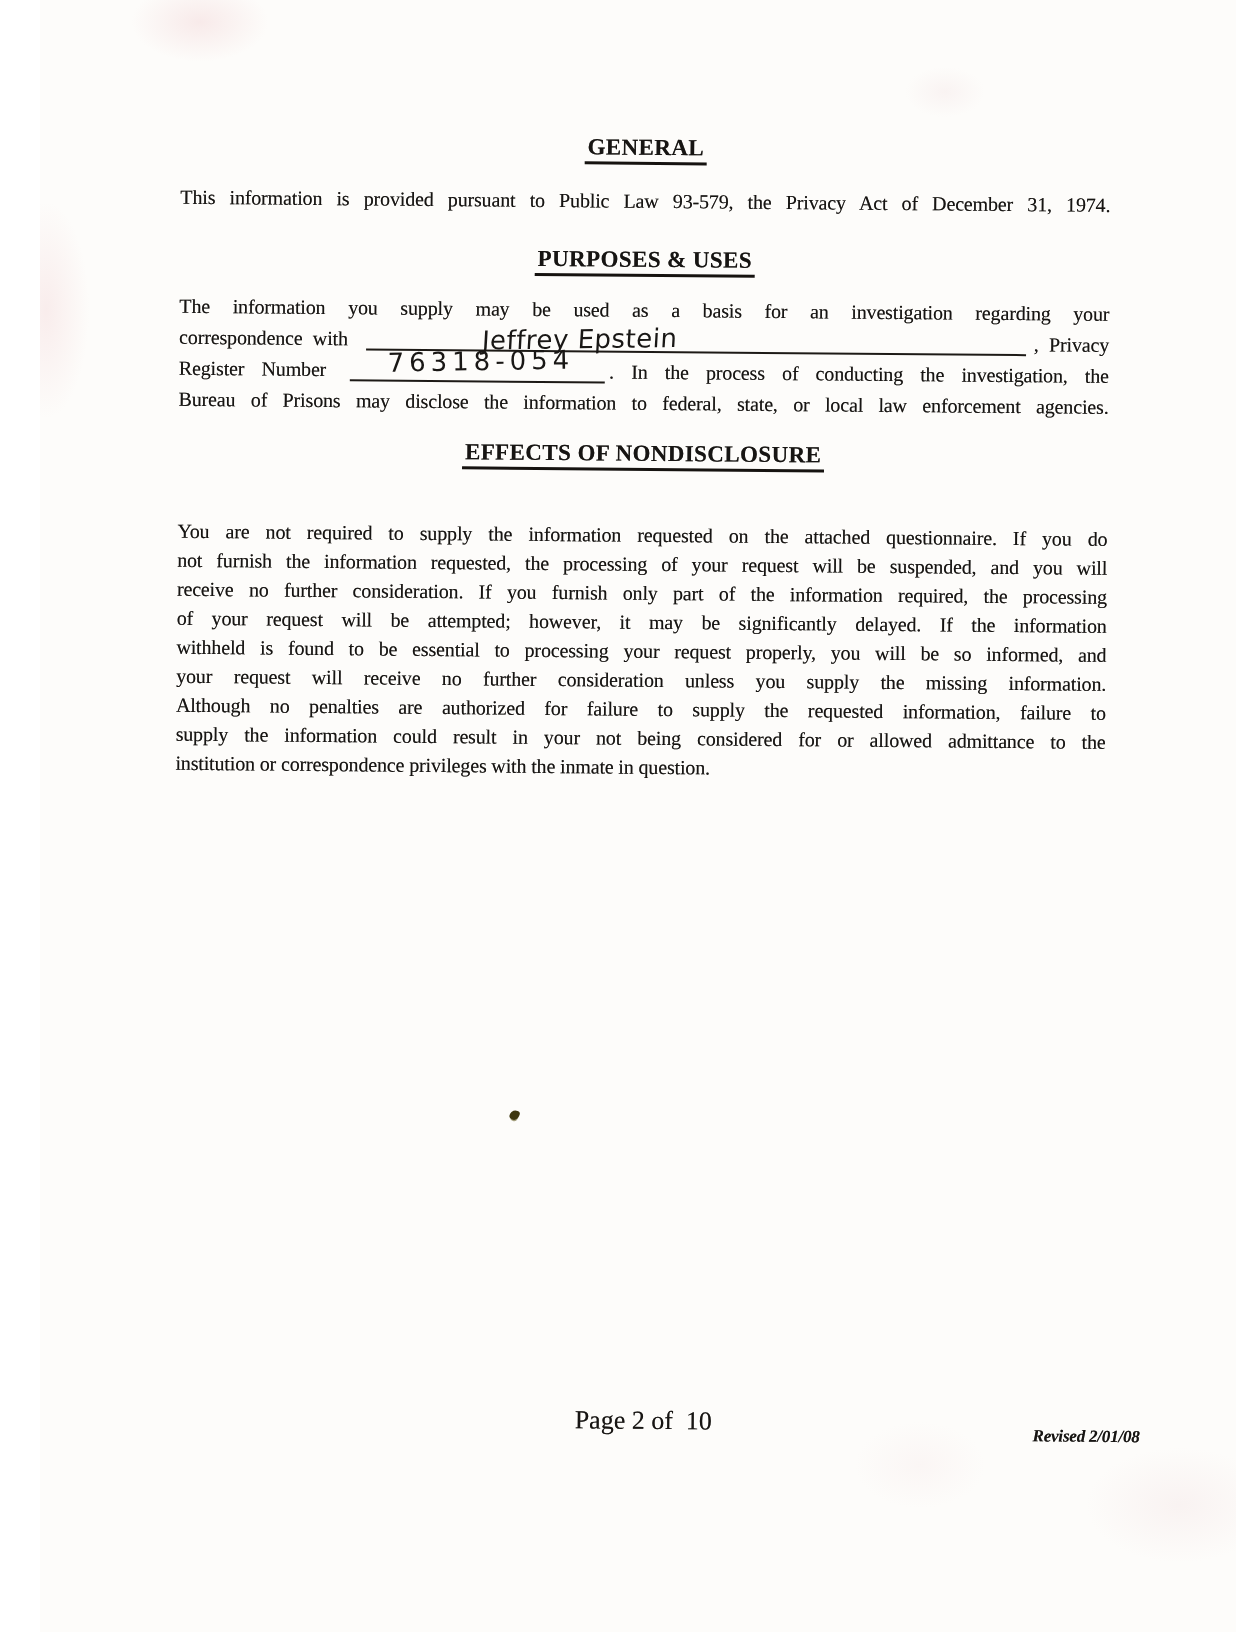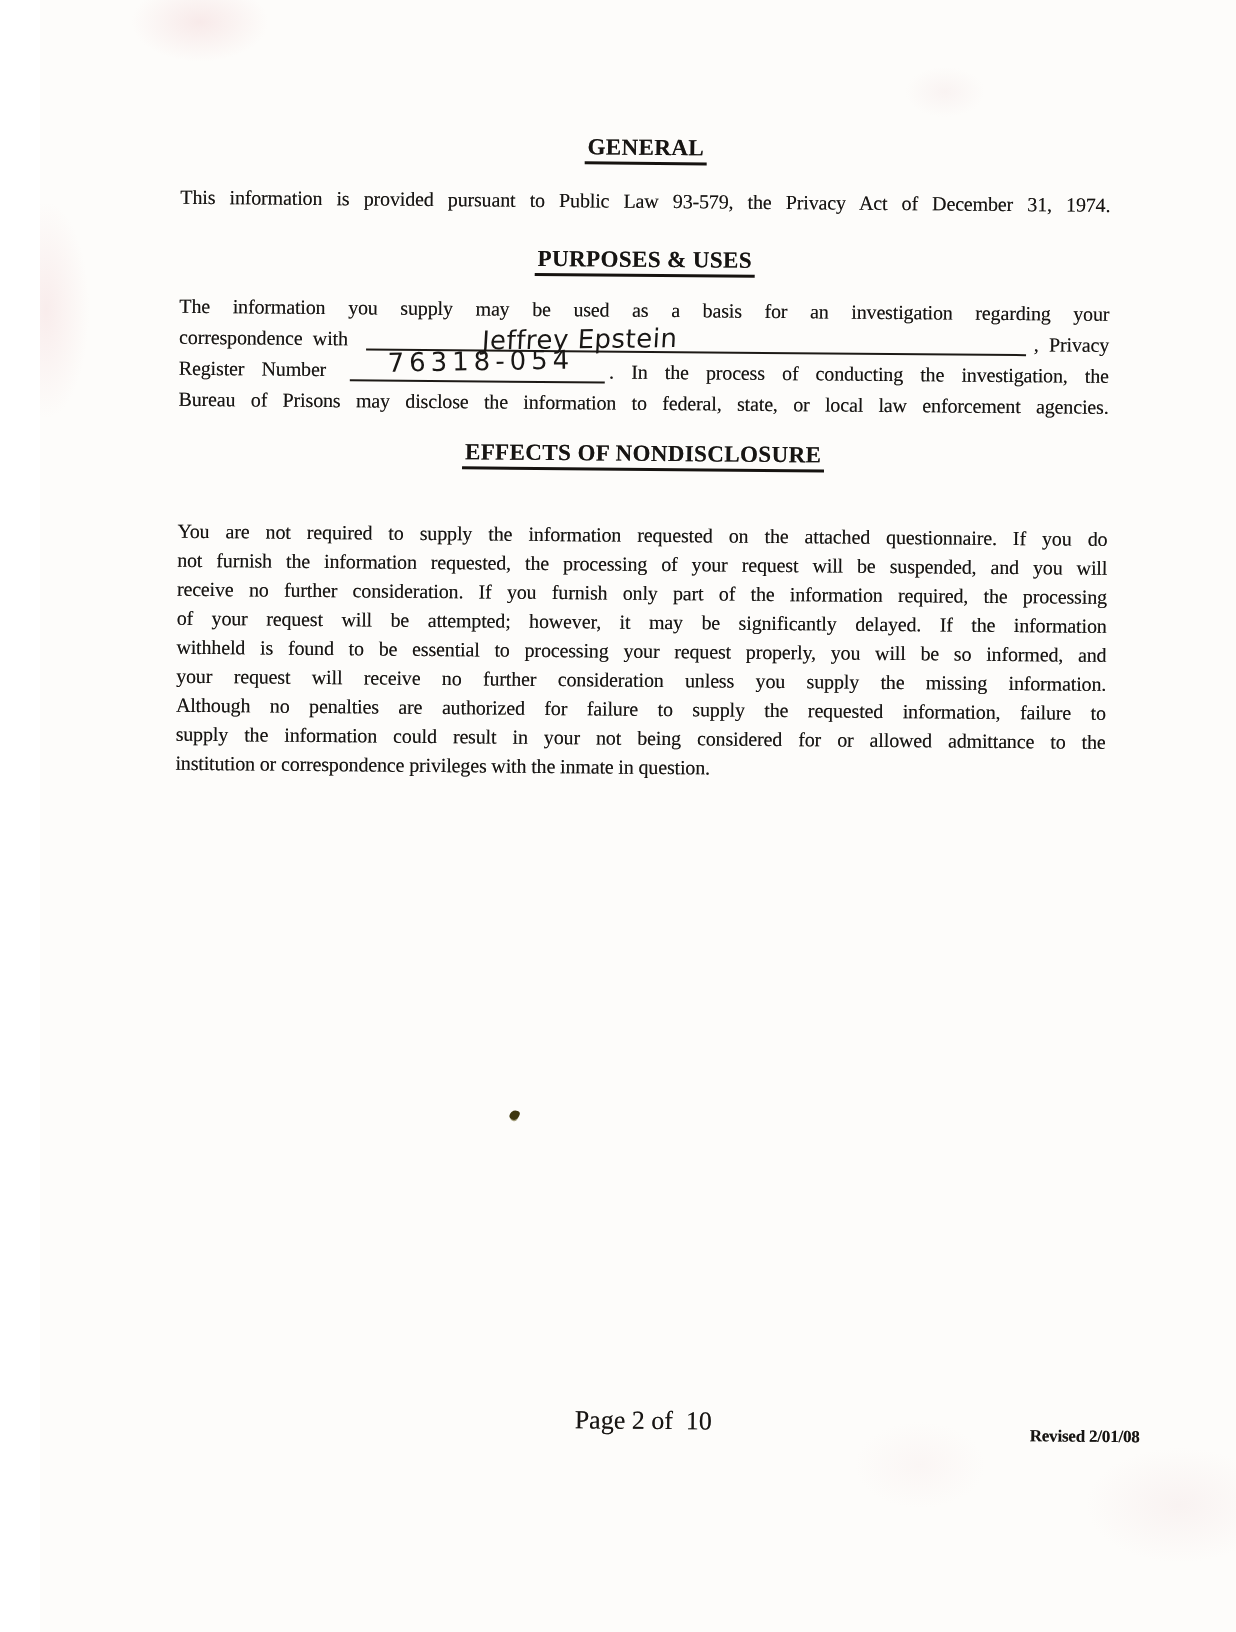--- a/index.html
+++ b/index.html
@@ -71,21 +71,21 @@
     font-size:26px; letter-spacing:5px;
     transform:rotate(-1.4deg);
     transform-origin:left bottom;
   }
   .footer-page{
     position:absolute; left:540px; top:1406px;
     font-size:26px; white-space:pre;
   }
   .footer-revised{
     position:absolute; right:131px; top:1423px;
-    font-size:17px; font-weight:700; 
+    font-size:17px; font-weight:700; font-style:italic;
     letter-spacing:-0.2px;
   }
   .ink-speck{
     position:absolute; left:470px; top:1110px;
     width:9px; height:10px;
     background:#3e3710;
     border-radius:65% 35% 55% 45%;
     transform:rotate(28deg);
     box-shadow:1px 2px 0 -1px rgba(90,80,20,.55);
   }

